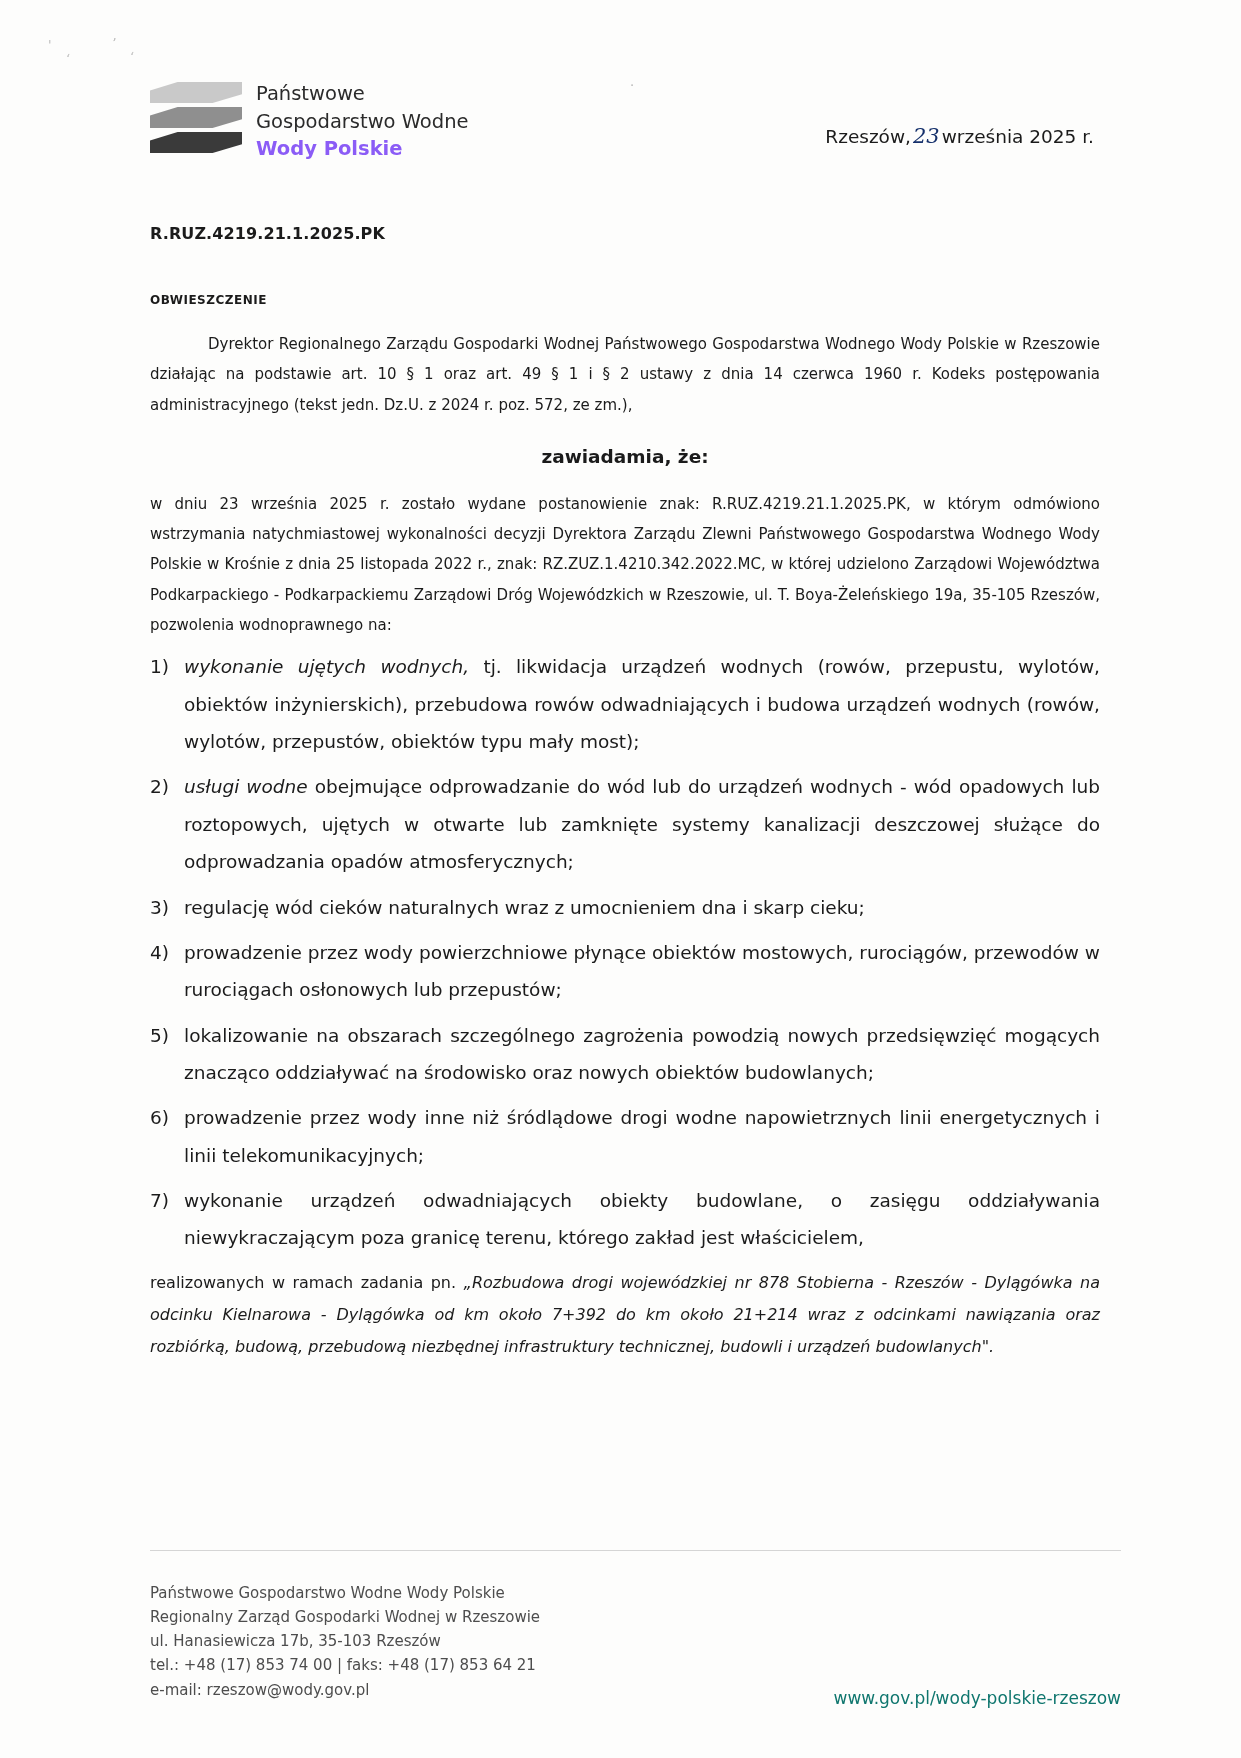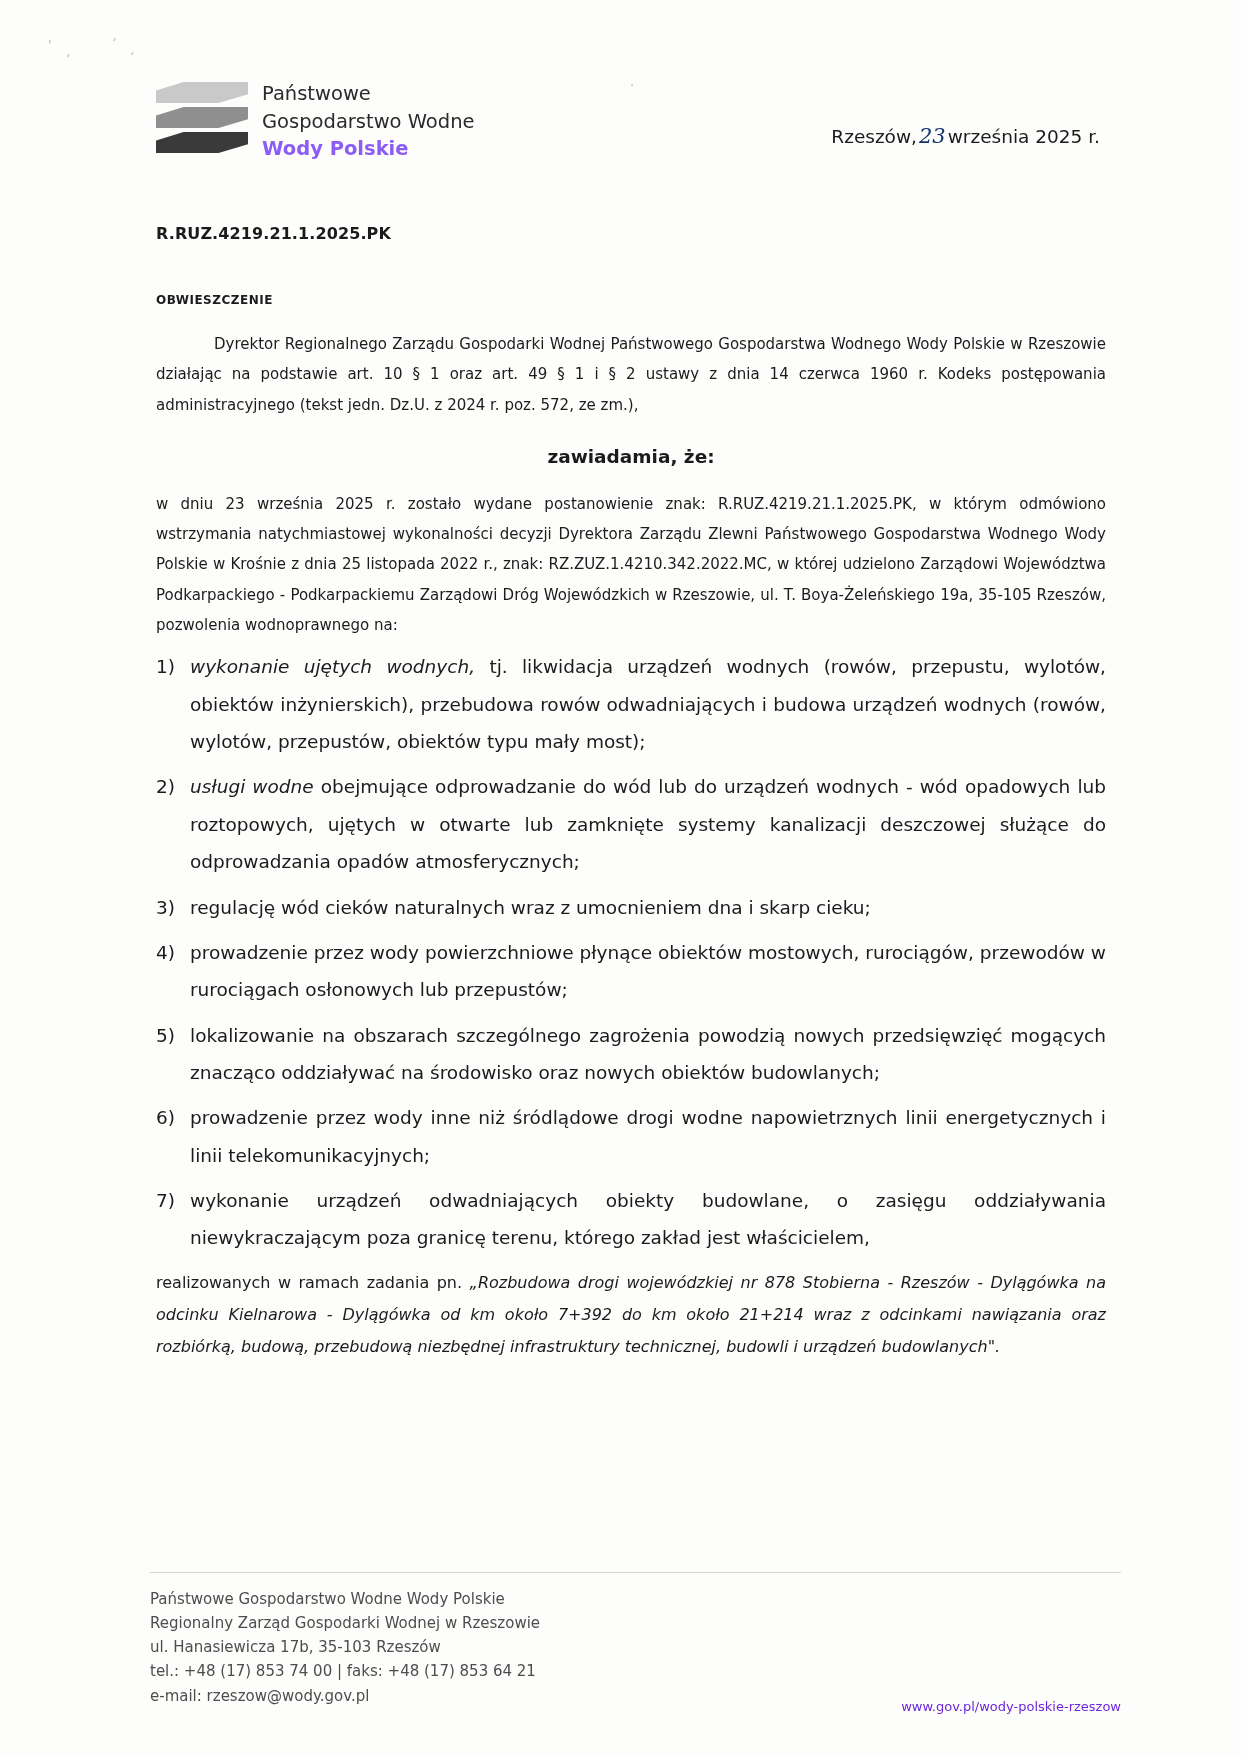--- a/index.html
+++ b/index.html
@@ -22,21 +22,21 @@
   }
   
   .scan-mark {
     position: absolute;
     color: #b9b9b9;
     font-size: 13px;
     font-family: "DejaVu Serif", serif;
   }
   .content {
     position: absolute;
-    left: 156px;
+    left: 150px;
     top: 70px;
     width: 950px;
   }
 
   
   .header {
     position: relative;
     height: 110px;
   }
   .logo-wrap {
@@ -159,35 +159,35 @@
   }
   .closing .task {
     font-style: italic;
   }
 
   
   .footer {
     position: absolute;
     left: 150px;
     right: 120px;
-    bottom: 50px;
+    bottom: 56px;
     border-top: 1px solid #d5d5d5;
-    padding-top: 14px;
+    padding-top: 30px;
   }
   .footer-lines {
     font-size: 15px;
     line-height: 1.62;
     color: #4d4d4d;
   }
   .footer-url {
     position: absolute;
     right: 0;
     bottom: -6px;
-    font-size: 13px;
-    color: #6d28d9;
+    font-size: 17px;
+    color: #0f766e;
   }
 </style>
 </head>
 <body>
 
 <div class="page">
 
   <span class="scan-mark" style="left:48px; top:38px;">'</span>
   <span class="scan-mark" style="left:66px; top:52px;">ʻ</span>
   <span class="scan-mark" style="left:112px; top:36px;">ʼ</span>

